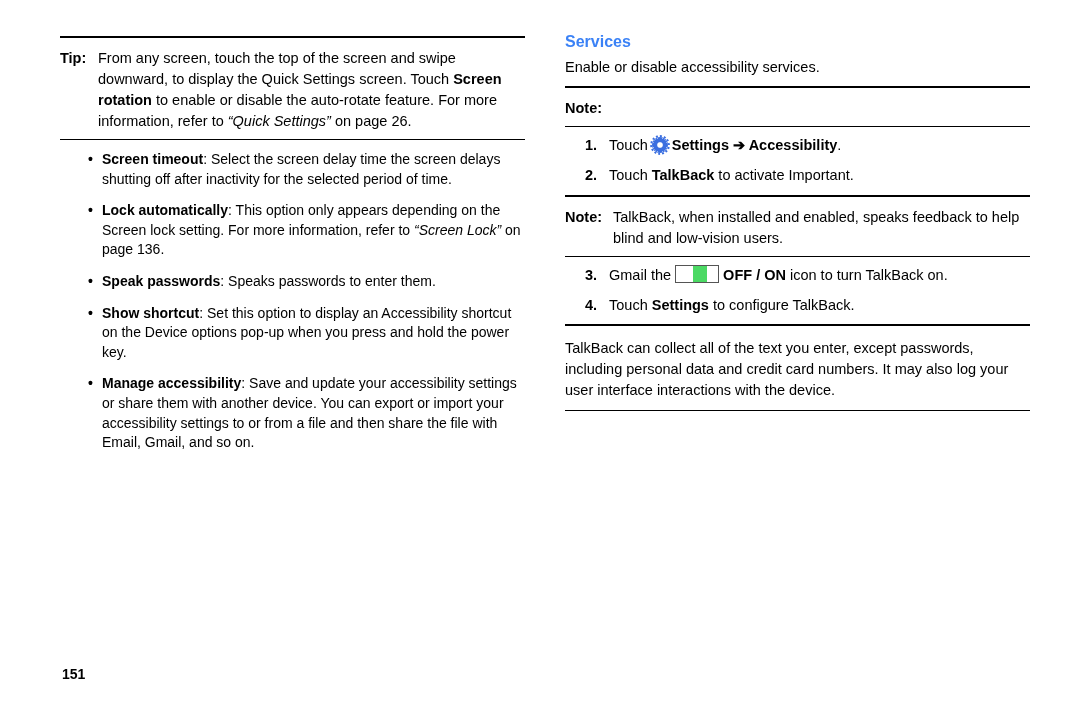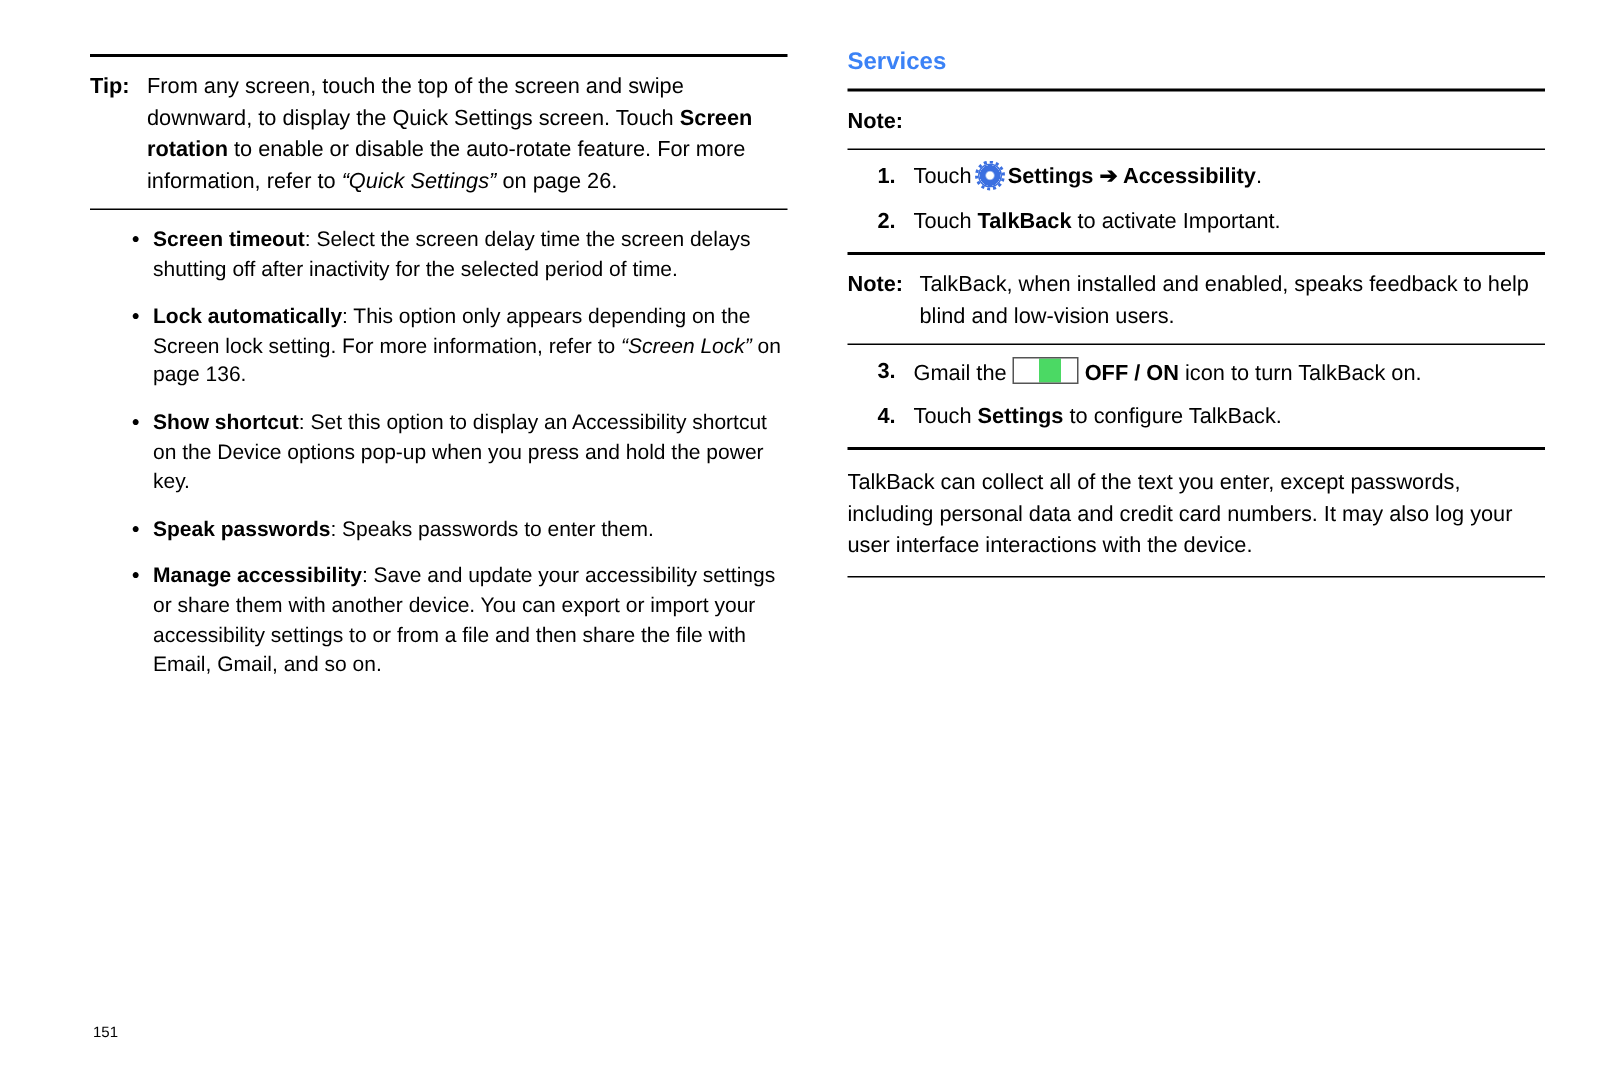--- a/index.html
+++ b/index.html
@@ -114,23 +114,24 @@
     width: 42px;
     height: 16px;
     border: 1px solid #555;
     vertical-align: -3px;
     background: linear-gradient(to right, #fff 0 40%, #4bd964 40% 75%, #fff 75% 100%);
     position: relative;
   }
   .arrow { font-weight: bold; }
   .pagenum {
     position: absolute;
-    bottom: 26px;
+    bottom: 38px;
     left: 62px;
-    font-size: 10px;
+    font-size: 14px;
+    font-weight: bold;
   }
   .imp-block {
     padding: 6px 0;
   }
   .imp-row .lead-label { min-width: 84px; }
   .tip-row .lead-label { min-width: 34px; }
   .note-row .lead-label { min-width: 44px; }
 </style>
 </head>
 <body>
@@ -150,33 +151,34 @@
     <div class="hr-thin"></div>
 
     <ul class="bullets">
       <li>
         <span class="bold">Screen timeout</span><span>: Select the screen delay time the screen delays shutting off after inactivity for the selected period of time.</span>
       </li>
       <li>
         <span class="bold">Lock automatically</span><span>: This option only appears depending on the Screen lock setting. For more information, refer to </span><span class="italic">“Screen Lock”</span><span> on page 136.</span>
       </li>
       <li>
+        <span class="bold">Speak passwords</span><span>: Speaks passwords to enter them.</span>
+      </li>
+      <li>
         <span class="bold">Show shortcut</span><span>: Set this option to display an Accessibility shortcut on the Device options pop-up when you press and hold the power key.</span>
-      </li>
-      <li>
-        <span class="bold">Speak passwords</span><span>: Speaks passwords to enter them.</span>
       </li>
       <li>
         <span class="bold">Manage accessibility</span><span>: Save and update your accessibility settings or share them with another device. You can export or import your accessibility settings to or from a file and then share the file with Email, Gmail, and so on.</span>
       </li>
     </ul>
   </div>
 
   <div class="col">
     <div class="section-head">Services</div>
+    <div style="margin-bottom:8px;">Enable or disable accessibility services.</div>
 
     <div class="hr-thick"></div>
     <div class="note-block">
       <div class="note-row">
         <div class="lead-label">Note:</div>
       </div>
     </div>
     <div class="hr-thin"></div>
 
     <ol class="steps" style="counter-reset: step 0;">

